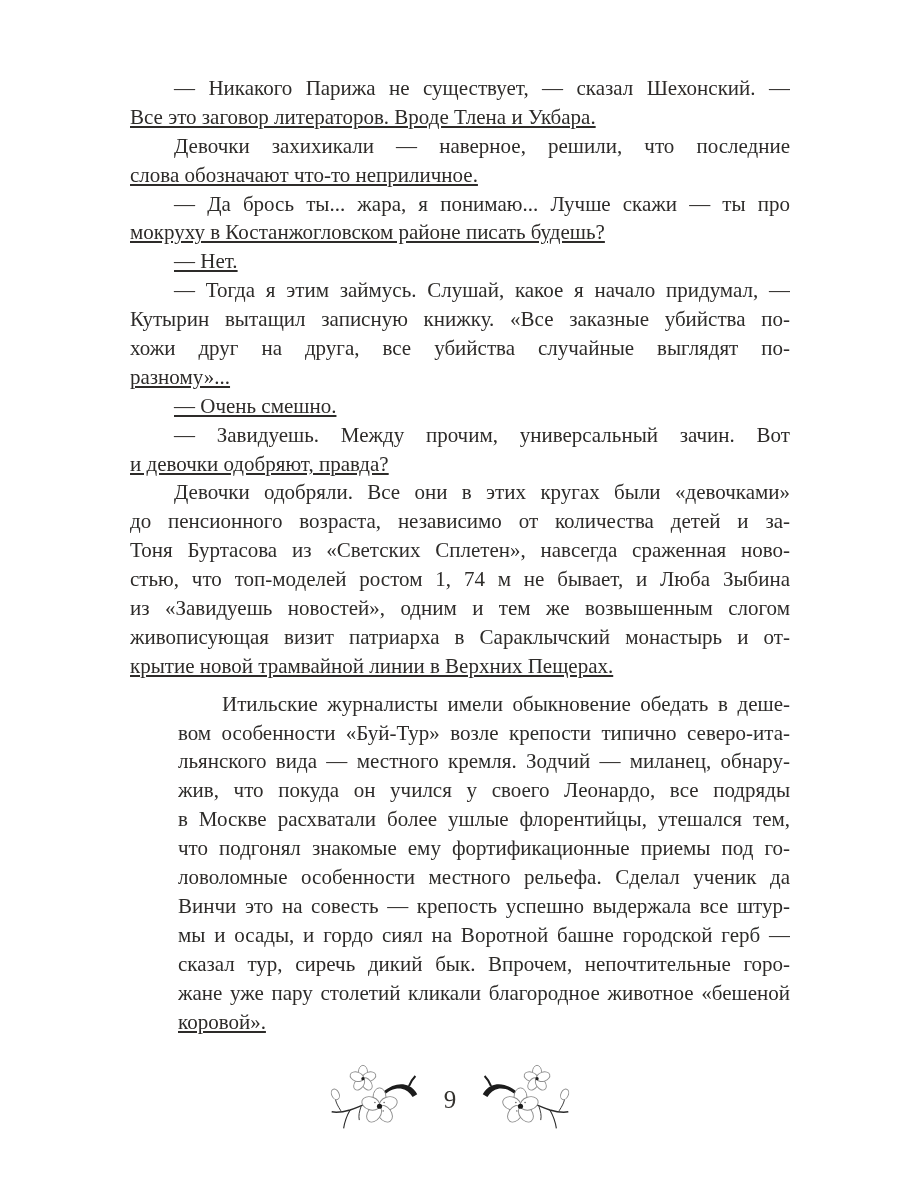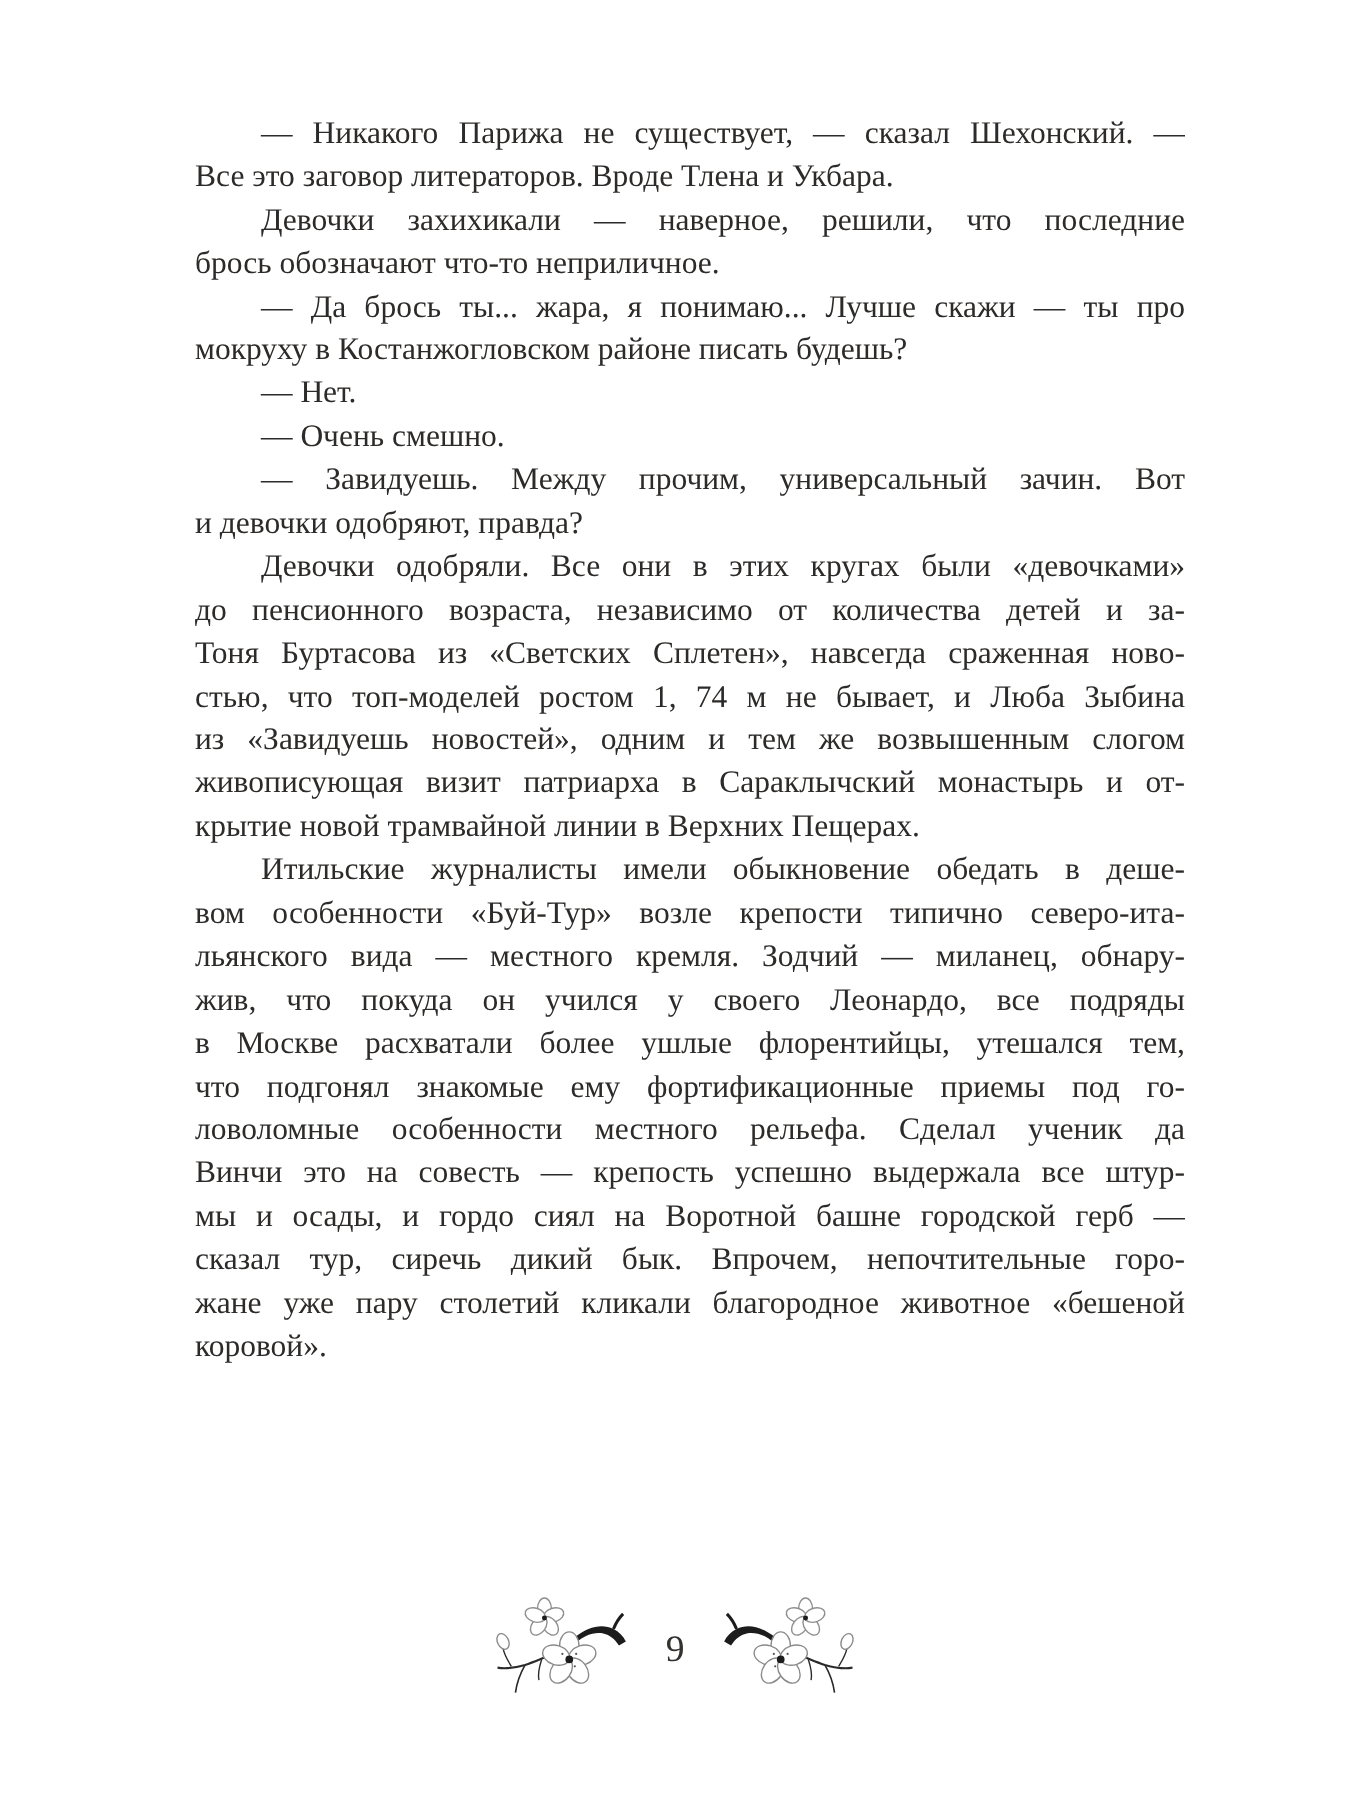--- a/index.html
+++ b/index.html
@@ -14,21 +14,21 @@
     font-size:21px; line-height:28.9px;
   }
   .para { margin:0; }
   
   .para:nth-child(9) { margin-top:9px;margin-left:48px; }
   .line {
     text-align:justify; text-align-last:justify;
     height:28.9px; overflow:hidden; white-space:nowrap;
   }
   .line.first { text-indent:44px; }
-  .line.last  { text-align-last:left; white-space:normal; }
+  .line.last  { text-align-last:left; white-space:normal;text-decoration:underline; }
   .footer {
     position:absolute; left:0; top:1062px; width:900px;
     display:flex; justify-content:center; align-items:center; gap:24px;
   }
   .ornament { display:block; }
   .ornament svg { display:block; }
   .ornament.flip svg { transform:scaleX(-1); }
   .page-num {
     font-size:25px; line-height:1; color:#34322f;
     transform:translateY(1px);
@@ -40,28 +40,34 @@
 <div class="page">
 
   <div class="text-block">
 
   <div class="para">
         <div class="line first">— Никакого Парижа не существует, — сказал Шехонский. —</div>
         <div class="line last">Все это заговор литераторов. Вроде Тлена и Укбара.</div>
       </div>
       <div class="para">
         <div class="line first">Девочки захихикали — наверное, решили, что последние</div>
-        <div class="line last">брось обозначают что-то неприличное.</div>
+        <div class="line last">слова обозначают что-то неприличное.</div>
       </div>
       <div class="para">
         <div class="line first">— Да брось ты... жара, я понимаю... Лучше скажи — ты про</div>
         <div class="line last">мокруху в Костанжогловском районе писать будешь?</div>
       </div>
       <div class="para">
         <div class="line first last">— Нет.</div>
+      </div>
+      <div class="para">
+        <div class="line first">— Тогда я этим займусь. Слушай, какое я начало придумал, —</div>
+        <div class="line">Кутырин вытащил записную книжку. «Все заказные убийства по-</div>
+        <div class="line">хожи друг на друга, все убийства случайные выглядят по-</div>
+        <div class="line last">разному»...</div>
       </div>
       <div class="para">
         <div class="line first last">— Очень смешно.</div>
       </div>
       <div class="para">
         <div class="line first">— Завидуешь. Между прочим, универсальный зачин. Вот</div>
         <div class="line last">и девочки одобряют, правда?</div>
       </div>
       <div class="para">
         <div class="line first">Девочки одобряли. Все они в этих кругах были «девочками»</div>

